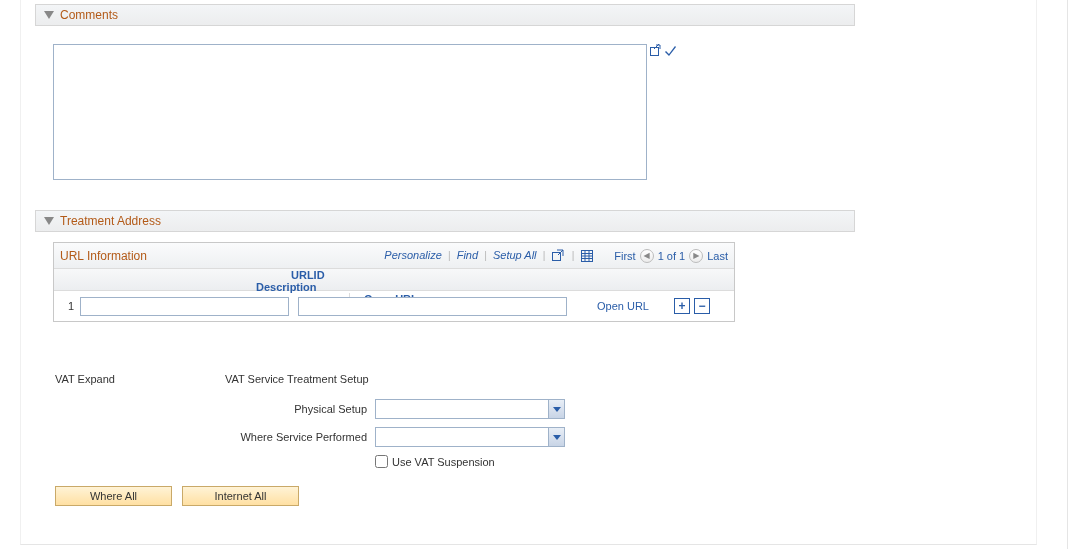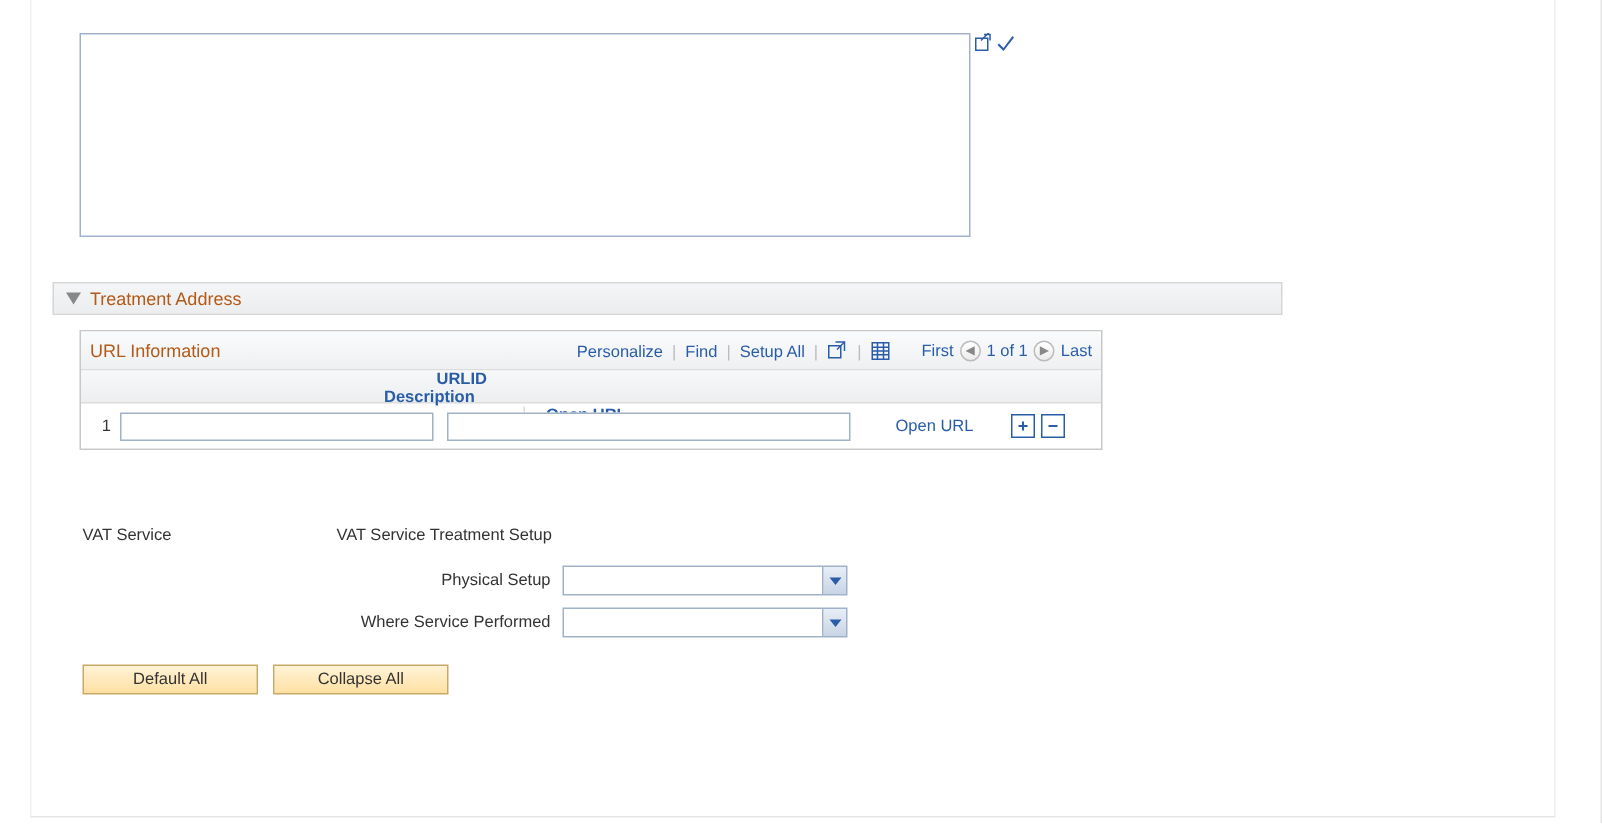--- a/index.html
+++ b/index.html
@@ -83,21 +83,21 @@
   }
   .grid-caption-row {
     background: linear-gradient(#fafbfc,#eef0f2);
     border-bottom: 1px solid #dcdcdc;
     display: flex;
     align-items: center;
     height: 26px;
     padding: 0 6px;
   }
   .grid-caption-title { color:#b35a18; font-size:12px; flex: 0 0 auto; margin-right:auto;}
-  .grid-links { display:flex; align-items:flex-end; gap:4px; color:#888;}
+  .grid-links { display:flex; align-items:flex-start; gap:4px; color:#888;font-style:italic;}
   .grid-links a { color:#2a5da8; text-decoration:none; cursor:pointer;}
   .sep { color:#bbb; padding:0 2px;}
   .nav-cluster { display:flex; align-items:center; gap:4px; margin-left:20px; color:#2a5da8;}
   .nav-arrow {
     width:14px;height:14px;border:1px solid #bcbcbc;border-radius:50%;
     background:linear-gradient(#fff,#ececec);
     display:inline-flex;align-items:center;justify-content:center;
     font-size:8px;color:#888;line-height:1;
   }
   .grid-icon-sm { width:14px;height:14px; }
@@ -173,20 +173,24 @@
   .gap-36{height:36px;}
 </style>
 </head>
 <body>
 
 <div class="page-outer">
 <div class="content">
 
   <div class="spacer-top"></div>
 
+  <div class="section-bar">
+    <span class="tri-down"></span>
+    <span class="title">Comments</span>
+  </div>
   <div class="comments-row">
     <textarea class="comments-box" style=""></textarea>
     <div class="icon-stack">
       <span class="mini-icon">
         <svg viewBox="0 0 13 13" class="popout-svg">
               <rect x="1.5" y="3.5" width="8" height="8"></rect>
               <path d="M5 5 L11 -1 M7 1 H11 V5"></path>
             </svg>
       </span>
       <span class="mini-icon">
@@ -263,38 +267,42 @@
         <span class="pm-btn">+</span>
         <span class="pm-btn">−</span>
       </div>
     </div>
   </div>
 
   <div class="gap-36"></div>
 
   <div class="vat-body">
     <div class="vat-links">
-      <span>VAT Service</span>
+      <span>VAT Expand</span>
       <span>VAT Service Treatment Setup</span>
     </div>
     <div class="field-row">
       <div class="field-label">Physical Setup</div>
       <div class="sel-wrap">
         <select class="sel"><option></option></select>
         <span class="sel-btn"></span>
       </div>
     </div>
     <div class="field-row">
       <div class="field-label">Where Service Performed</div>
       <div class="sel-wrap">
         <select class="sel"><option></option></select>
         <span class="sel-btn"></span>
       </div>
     </div>
+    <div class="chk-row">
+      <input type="checkbox" class="chk" style="">
+      <span>Use VAT Suspension</span>
+    </div>
   </div>
 
   <div class="bottom-btns">
-    <button class="pill-btn">Default All</button>
-    <button class="pill-btn">Collapse All</button>
+    <button class="pill-btn">Where All</button>
+    <button class="pill-btn">Internet All</button>
   </div>
 
 </div>
 </div>
 
 </body></html>

